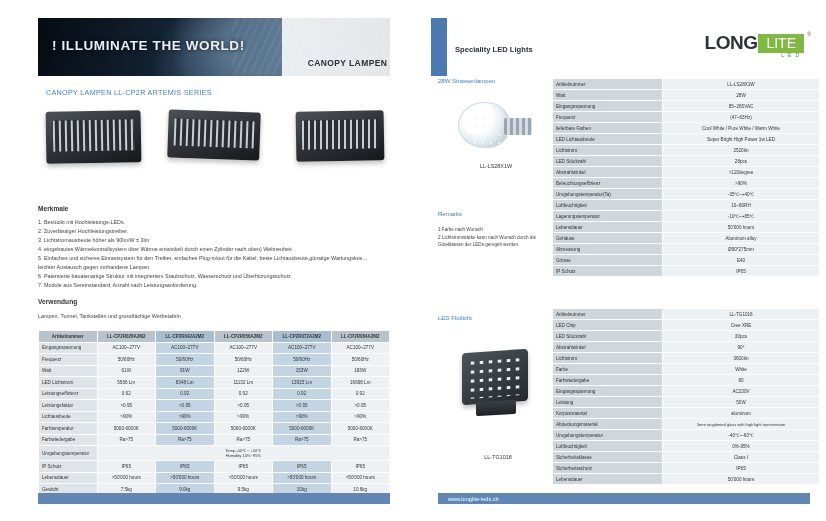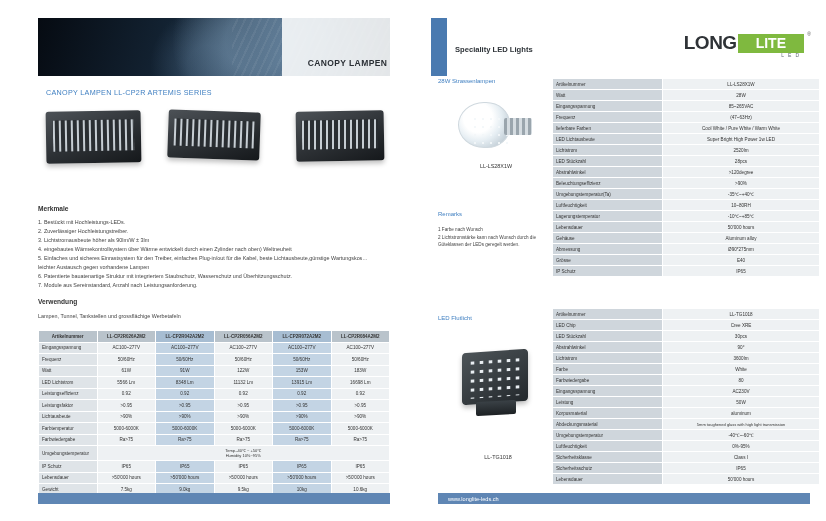--- a/index.html
+++ b/index.html
@@ -170,22 +170,22 @@
     font-size: 19px;
     font-weight: bold;
     color: #2f3337;
     letter-spacing: -0.5px;
   }
   .logo-box {
     display: inline-block;
     background: #7fb93f;
     color: #fff;
     font-size: 14px;
-    font-weight: bold;
-    padding: 0 18px;
+    font-weight: normal;
+    padding: 0 8px;
     margin-left: 1px;
     line-height: 19px;
   }
   .logo-sub {
     position: absolute;
     right: 23px; top: 52px;
     font-size: 5px;
     color: #5f6b74;
     letter-spacing: 4px;
   }
@@ -324,20 +324,21 @@
 </style>
 </head>
 <body>
 
 <div class="page">
 
   <div class="col-left">
 
     <div class="hero">
       <div class="hero-img"></div>
+      <div class="hero-text">! ILLUMINATE THE WORLD!</div>
       <div class="hero-tag">
         <span>CANOPY LAMPEN</span>
       </div>
     </div>
 
     <div class="left-title">CANOPY LAMPEN LL-CP2R ARTEMIS SERIES</div>
 
     <div class="photos">
       <div class="lamp lamp1">
           <div class="grid"></div>

